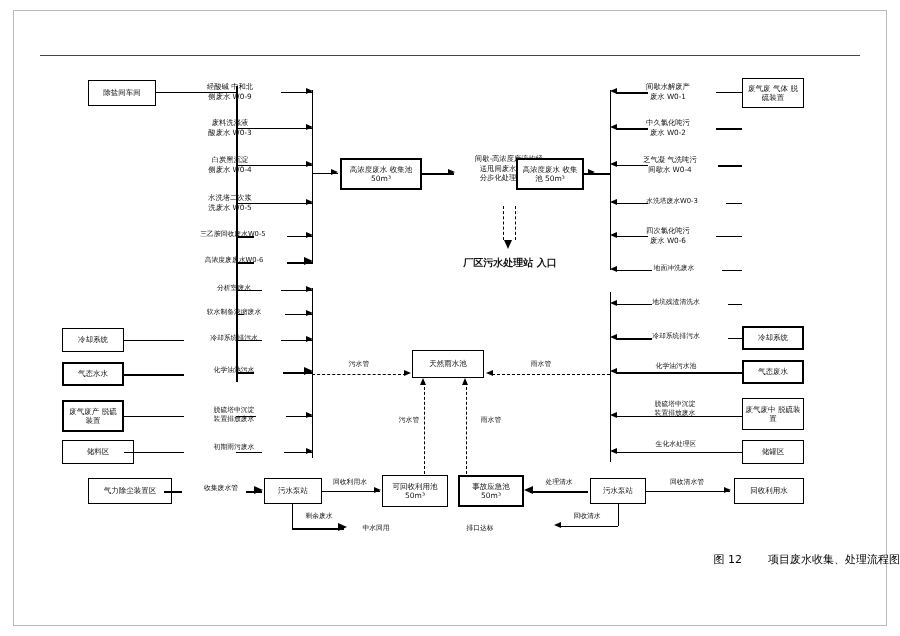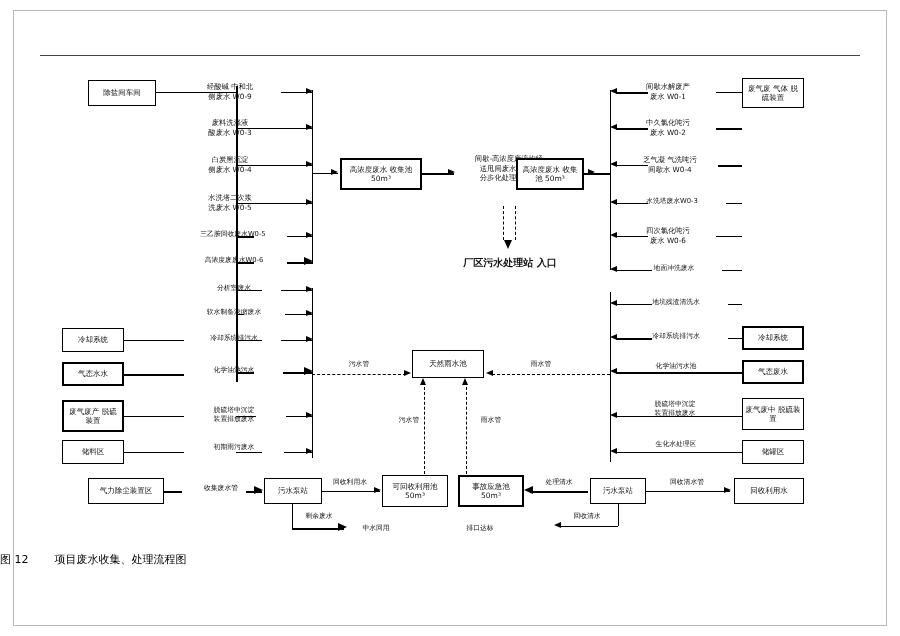--- a/index.html
+++ b/index.html
@@ -61,21 +61,21 @@
     color:#111;
     text-align:center;
     white-space:pre-line;
     filter:blur(0.3px);
   }
   .lbl.small{font-size:6.8px;line-height:8.6px;}
 
   .caption{
     position:absolute;
     left:0;width:900px;
-    text-align:left;
+    text-align:right;
     font-size:11px;
     color:#000;
     filter:blur(0.22px);
   }
   .caption .num{margin-right:26px;}
 
   
   .hline{position:absolute;height:0;border-top:1px solid #000;}
   .hline.bold{border-top-width:2px;}
   .vline{position:absolute;width:0;border-left:1px solid #000;}
@@ -190,21 +190,21 @@
     <span>气态水水</span>
   </div>
   <div class="hline bold" style="left:124px;top:374px;width:60px;"></div>
 
   <div class="box thick" style="left:62px;top:400px;width:62px;height:32px;">
     <span>废气废产
 脱硫装置</span>
   </div>
   <div class="hline" style="left:124px;top:416px;width:60px;"></div>
 
-  <div class="box" style="left:62px;top:440px;width:62px;height:24px;">
+  <div class="box" style="left:62px;top:440px;width:72px;height:24px;">
     <span>储料区</span>
   </div>
   <div class="hline" style="left:124px;top:452px;width:60px;"></div>
 
   <div class="box thick" style="left:340px;top:158px;width:82px;height:32px;">
     <span>高浓度废水
 收集池 50m³</span>
   </div>
 
   <div class="hline bold" style="left:422px;top:173px;width:32px;"></div>
@@ -327,21 +327,21 @@
   <div class="lbl small" style="left:512px;top:360px;width:58px;">雨水管</div>
 
   <div class="dash-v" style="left:424px;top:382px;height:92px;"></div>
   <div class="arr up" style="left:420.4px;top:378px;"></div>
   <div class="lbl small" style="left:384px;top:416px;width:50px;">污水管</div>
 
   <div class="dash-v" style="left:466px;top:382px;height:92px;"></div>
   <div class="arr up" style="left:462.4px;top:378px;"></div>
   <div class="lbl small" style="left:466px;top:416px;width:50px;">雨水管</div>
 
-  <div class="box" style="left:88px;top:478px;width:76px;height:26px;">
+  <div class="box" style="left:88px;top:478px;width:84px;height:26px;">
     <span>气力除尘装置区</span>
   </div>
   <div class="hline bold" style="left:164px;top:491px;width:18px;"></div>
   <div class="lbl small" style="left:186px;top:484px;width:70px;">收集废水管</div>
   <div class="hline bold" style="left:246px;top:491px;width:16px;"></div>
   <div class="arr big right" style="left:254px;top:486.4px;"></div>
 
   <div class="box" style="left:264px;top:478px;width:58px;height:26px;">
     <span>污水泵站</span>
   </div>

